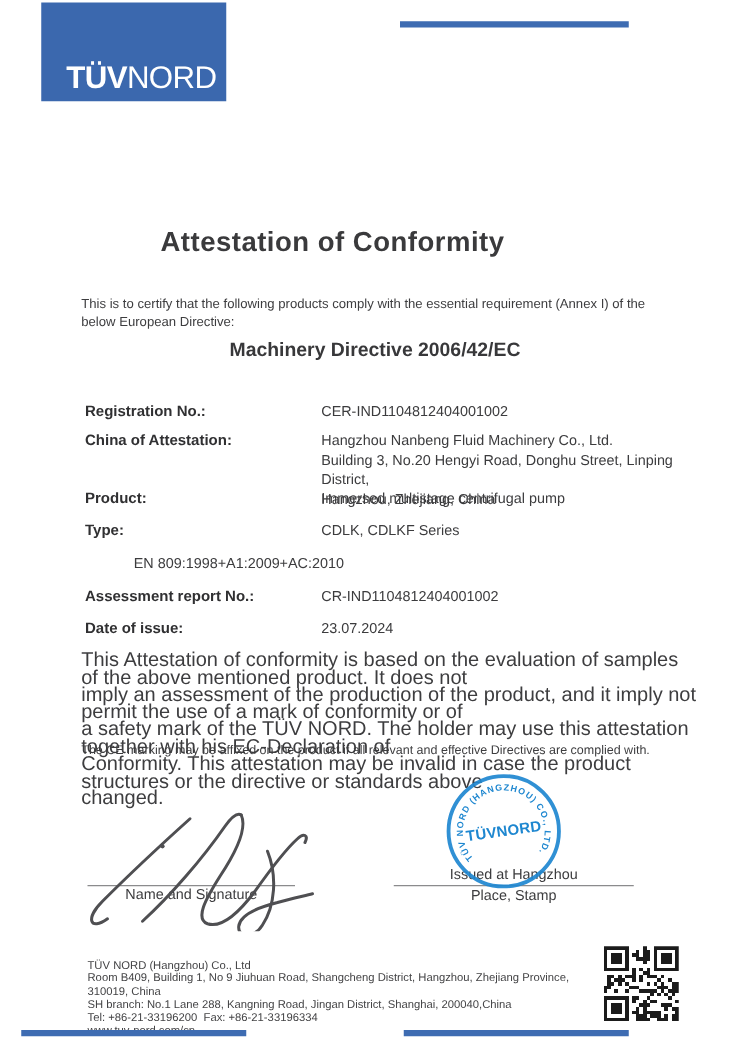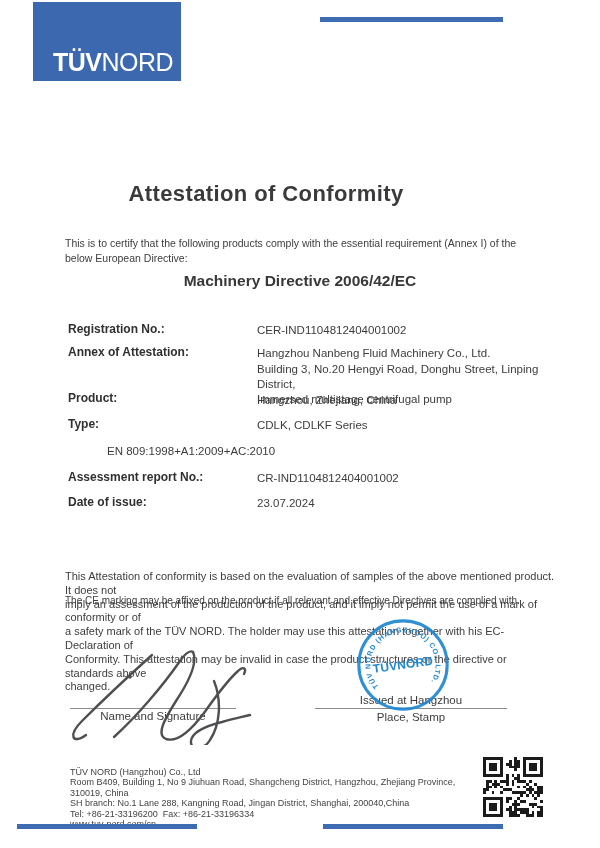--- a/index.html
+++ b/index.html
@@ -23,21 +23,21 @@
              font-weight:700;color:#3a3a3c;letter-spacing:0.4px;}
   .intro{left:65px;top:236px;width:482px;font-size:10.5px;line-height:14.6px;color:#3d3d3f;}
   .directive{left:0;top:272px;width:600px;text-align:center;font-size:15.5px;font-weight:700;color:#38383a;}
 
   
   .field-row{left:68px;width:480px;display:flex;align-items:flex-start;}
   .field-label{width:150px;flex:0 0 150px;font-size:12px;font-weight:700;color:#303032;}
   .field-value{flex:1;font-size:11.5px;color:#3c3c3e;white-space:pre-line;line-height:15.5px;padding-top:1px;margin-left:39px;}
 
   
-  .body-par{left:65px;top:522px;width:492px;font-size:11px;line-height:13.8px;color:#3d3d3f;margin-top:48px;}
+  .body-par{left:65px;top:522px;width:492px;font-size:16px;line-height:13.8px;color:#3d3d3f;}
   .ce-par{left:65px;top:594px;width:492px;font-size:10px;line-height:13.8px;color:#3d3d3f;}
 
   
   .sig-line{height:1px;background:#8b8b8d;top:708px;}
   .line-left{left:70px;width:166px;}
   .line-right{left:315px;width:192px;}
   .sig-label{left:70px;width:166px;top:710px;text-align:center;font-size:11.5px;color:#3c3c3e;}
   .issued-at{left:315px;width:192px;top:694px;text-align:center;font-size:11.5px;color:#3c3c3e;}
   .place-label{left:315px;width:192px;top:711px;text-align:center;font-size:11.5px;color:#3c3c3e;}
   .sig-svg{left:66px;top:643px;z-index:2;}
@@ -61,21 +61,21 @@
   <div>This is to certify that the following products comply with the essential requirement (Annex I) of the</div>
   <div>below European Directive:</div>
 </div>
 <div class="abs directive">Machinery Directive 2006/42/EC</div>
 
 <div class="abs field-row" style="top:322px">
   <span class="field-label">Registration No.:</span>
   <span class="field-value">CER-IND1104812404001002</span>
 </div>
 <div class="abs field-row" style="top:345px">
-  <span class="field-label">Annex of Attestation:</span>
+  <span class="field-label">China of Attestation:</span>
   <span class="field-value">Hangzhou Nanbeng Fluid Machinery Co., Ltd.
 Building 3, No.20 Hengyi Road, Donghu Street, Linping District,
 Hangzhou, Zhejiang, China</span>
 </div>
 <div class="abs field-row" style="top:391px">
   <span class="field-label">Product:</span>
   <span class="field-value">Immersed multistage centrifugal pump</span>
 </div>
 <div class="abs field-row" style="top:417px">
   <span class="field-label">Type:</span>

